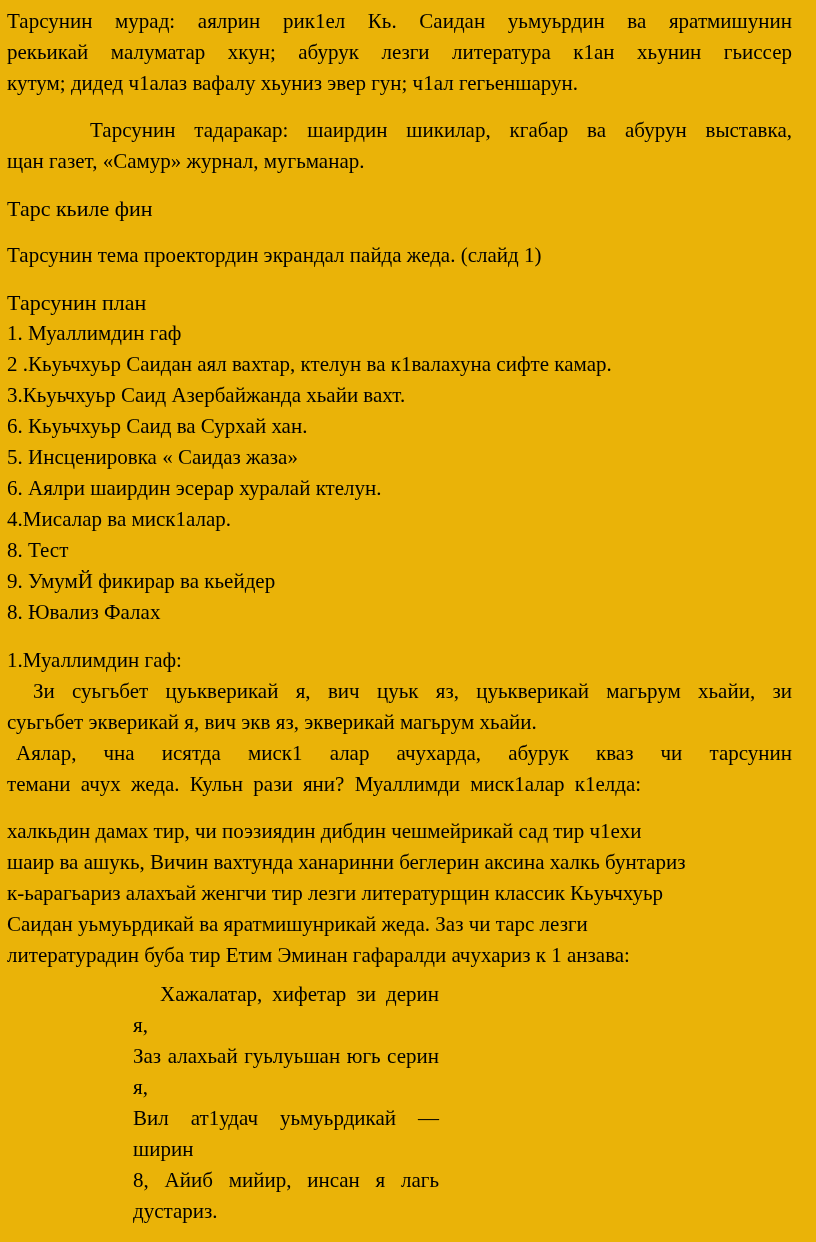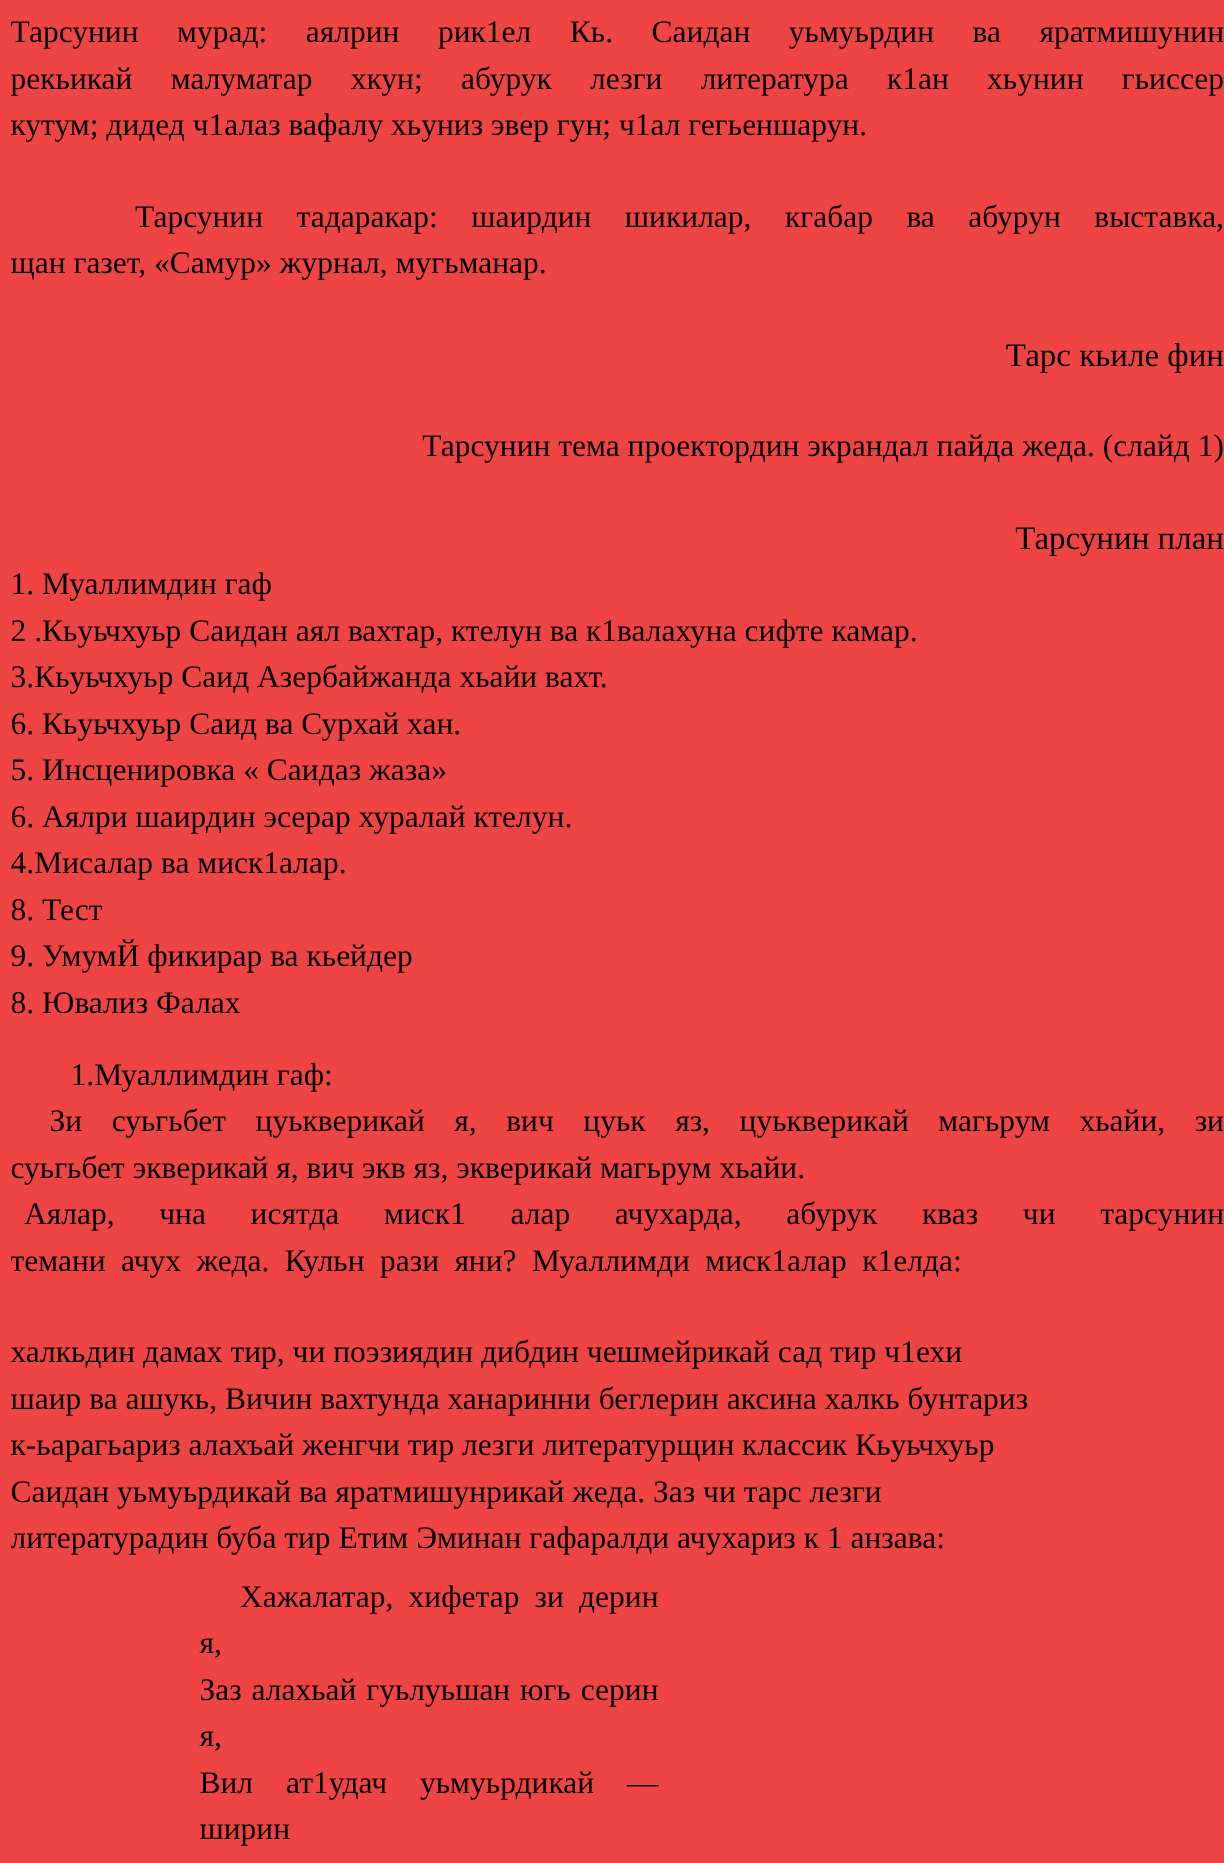--- a/index.html
+++ b/index.html
@@ -2,34 +2,34 @@
 <html><head>
 <meta charset="utf-8">
 <style>
   * { margin: 0; padding: 0; box-sizing: border-box; }
   html, body { background: #ffffff; }
   .page {
     position: relative;
     width: 816px;
     height: 1242px;
     margin: 0 auto;
-    background: #ef4444;
+    background: #eab308;
     color: #000000;
     font-family: "Liberation Serif", "DejaVu Serif", serif;
     font-size: 21px;
     line-height: 31px;
-    padding: 6px 0 0 7px;
+    padding: 6px 24px 0 7px;
     overflow: hidden;
   }
   .line { display: block; }
   .just { text-align: justify; text-align-last: justify; }
-  .center { text-align: right; }
+  .center { text-align: left; }
   .heading { font-size: 22px; }
-  .mt16 { margin-top: 30px; }
-  .mt17 { margin-top: 17px; margin-left: 40px; }
+  .mt16 { margin-top: 16px; }
+  .mt17 { margin-top: 17px; }
   .mt8  { margin-top: 8px; }
   .ind83 { text-indent: 83px; }
   .ind26 { text-indent: 26px; }
   .ind27 { text-indent: 27px; }
   .ind9  { text-indent: 9px; }
   .wsp { word-spacing: 5px; }
   .poem { width: 306px; margin-left: 126px; }
 </style>
 </head>
 <body>

